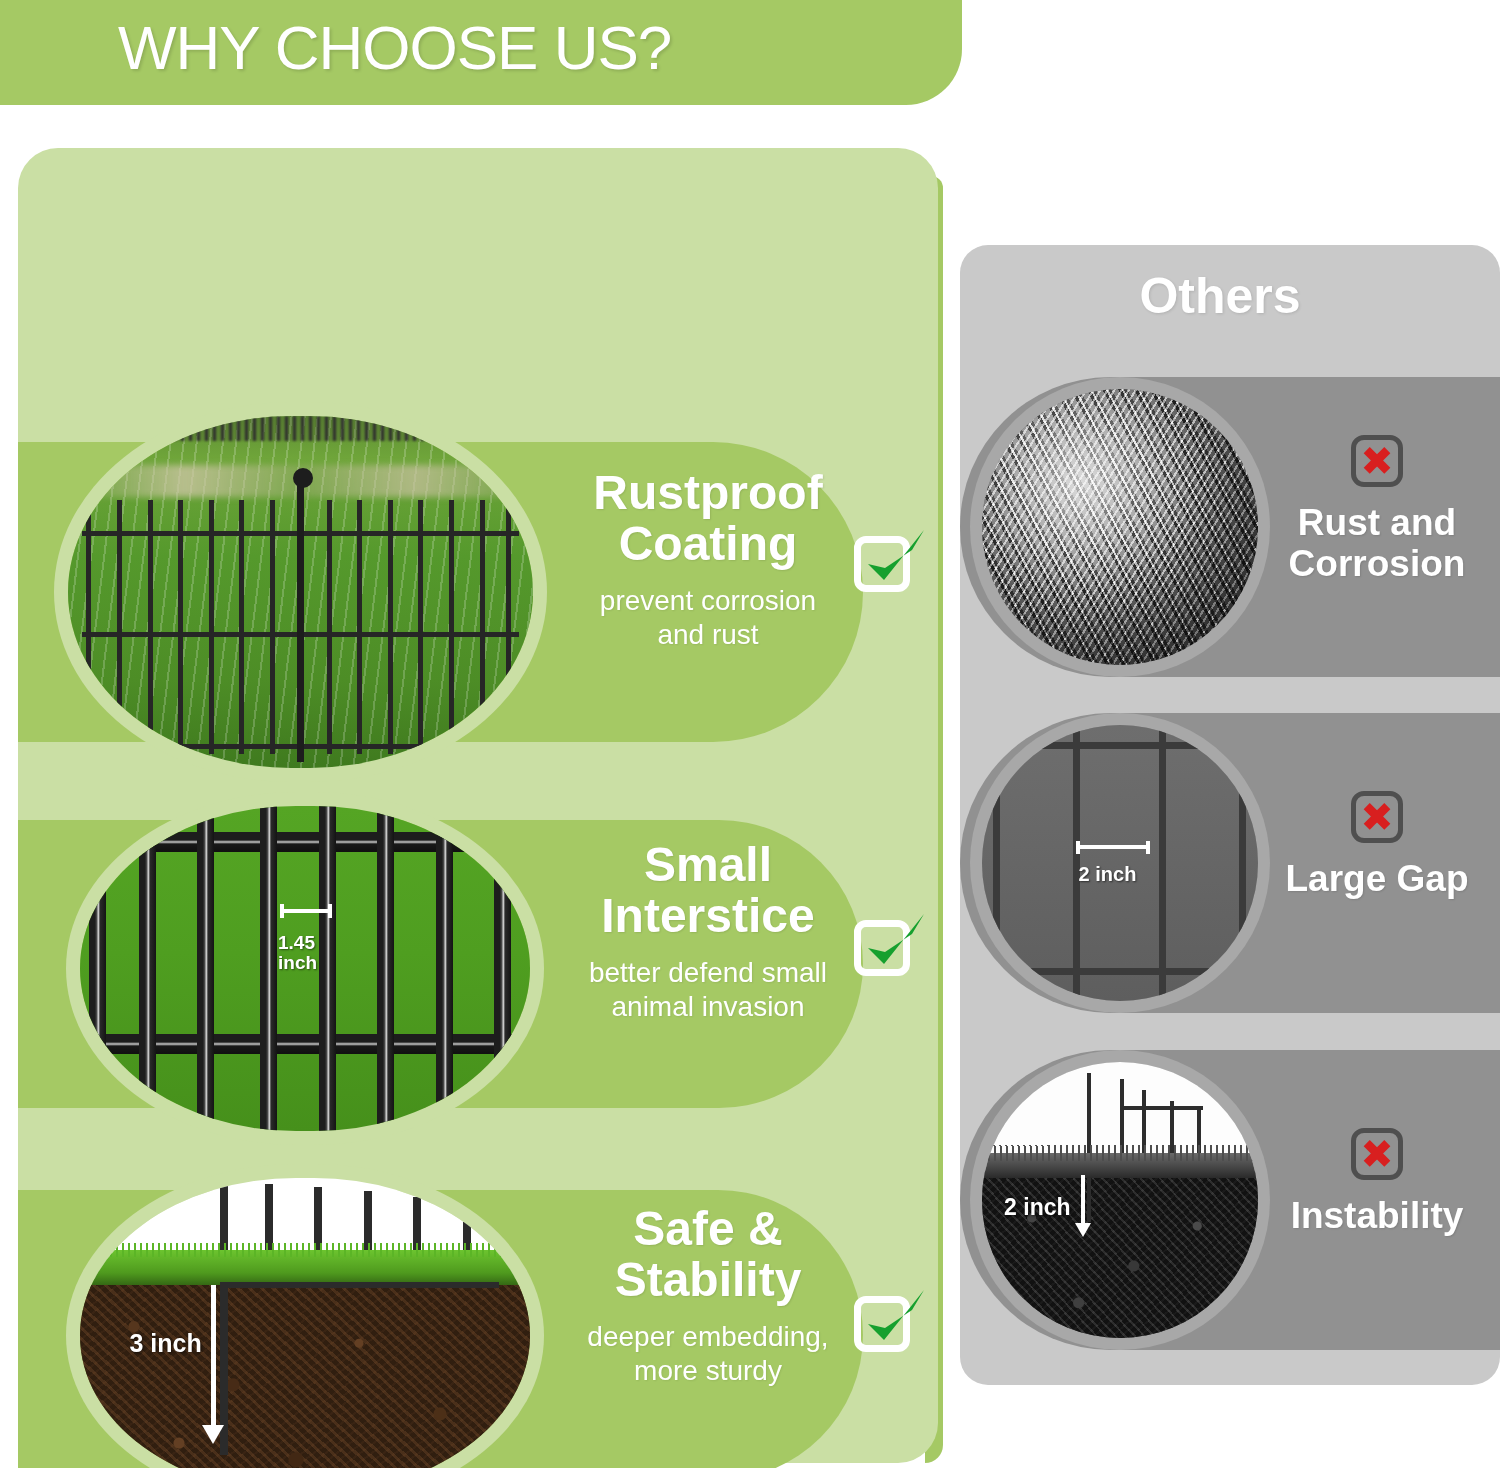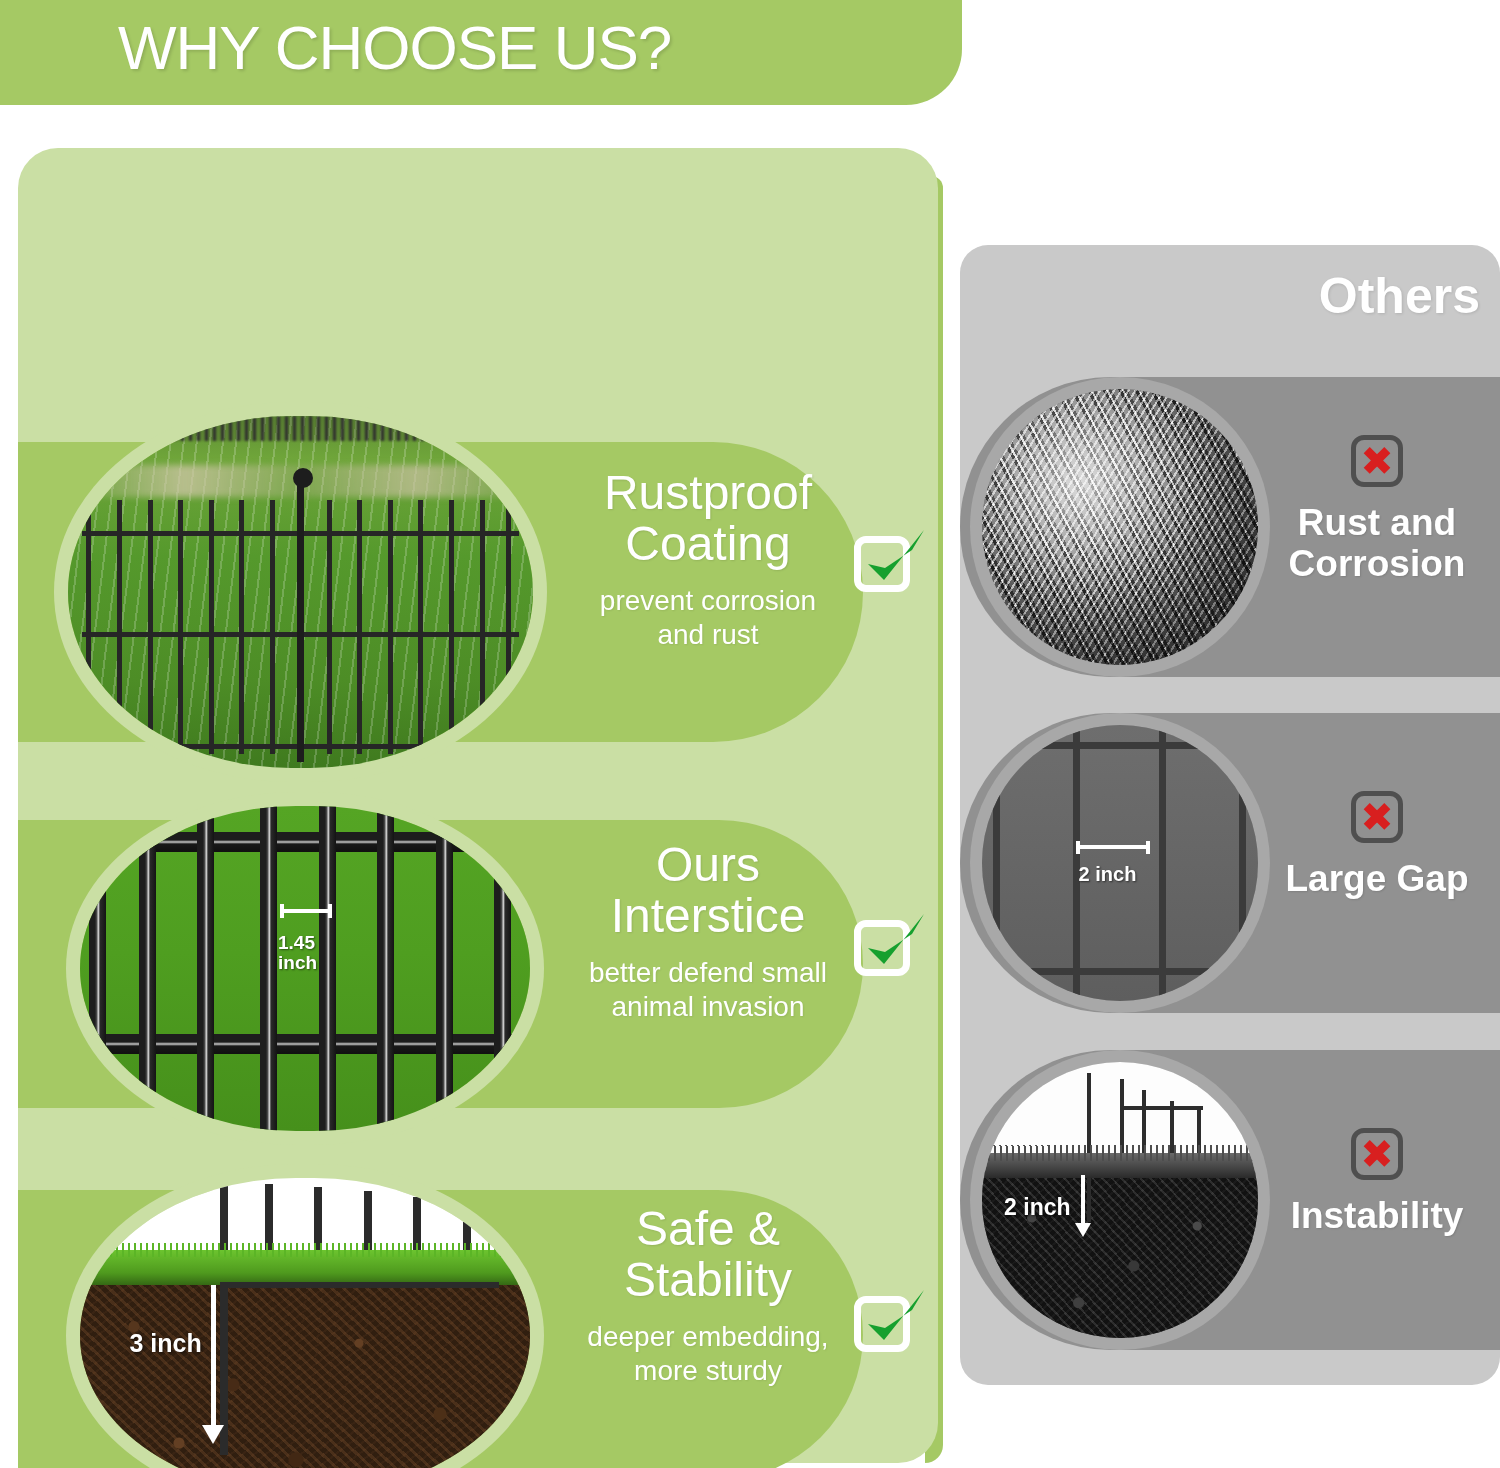--- a/index.html
+++ b/index.html
@@ -124,21 +124,21 @@
   .ph3-rail{position:absolute;height:6px;background:#2b2b2b;}
   .ph3-arrow{position:absolute;left:29%;top:34%;width:5px;height:45%;background:#fff;}
   .ph3-arrow:after{content:"";position:absolute;left:-9px;bottom:-17px;
     border-left:11px solid transparent;border-right:11px solid transparent;border-top:19px solid #fff;}
   .ph3-label{position:absolute;left:11%;top:48%;color:#fff;font-size:25px;font-weight:bold;
     text-shadow:1px 1px 3px rgba(0,0,0,.6);white-space:nowrap;}
 
   
   .ours-text{position:absolute;left:525px;top:0;width:330px;text-align:center;}
   .ours-feature-title{
-    font-size:48px;font-weight:normal;color:#ffffff;line-height:1.06;
+    font-size:48px;font-weight:bold;color:#ffffff;line-height:1.06;
     text-shadow:1px 1px 2px rgba(0,0,0,.10);
   }
   .ours-feature-desc{
     margin-top:14px;font-size:28px;color:#ffffff;line-height:1.22;
     text-shadow:1px 1px 2px rgba(0,0,0,.08);
   }
   .check-badge{
     position:absolute;width:70px;height:70px;
   }
   .check-badge .box{
@@ -146,21 +146,21 @@
     border:7px solid #ffffff;border-radius:12px;box-sizing:border-box;
   }
   .check-badge svg{position:absolute;left:4px;top:-12px;width:74px;height:74px;}
 
   
   #others-panel{
     position:absolute;left:960px;top:245px;width:540px;height:1140px;
     background:#c9c9c9;border-radius:28px 28px 28px 28px;
   }
   #others-title{
-    position:absolute;left:0;top:22px;width:520px;text-align:right;
+    position:absolute;left:0;top:22px;width:520px;text-align:center;
     font-size:50px;font-weight:bold;color:#ffffff;
     text-shadow:1px 1px 3px rgba(0,0,0,.12);
   }
   .others-row{position:absolute;left:0;width:540px;background:#919191;}
   #others-row-0{top:132px;height:300px;border-radius:150px 0 0 150px;}
   #others-row-1{top:468px;height:300px;border-radius:150px 0 0 150px;}
   #others-row-2{top:805px;height:300px;border-radius:150px 0 0 150px;}
 
   .others-photo{
     position:absolute;left:22px;top:12px;width:276px;height:276px;
@@ -303,21 +303,21 @@
       <div class="ph2-caliper">
         <div class="cl"></div>
           <div class="cm"></div>
           <div class="cr"></div>
       </div>
       <div class="ph2-label" style="white-space:pre-line">1.45
 inch</div>
     </div>
 
     <div class="ours-text">
-      <div class="ours-feature-title" style="margin-top:42px;white-space:pre-line">Ours
+      <div class="ours-feature-title" style="margin-top:42px;white-space:pre-line">Small
 Interstice</div>
       <div class="ours-feature-desc" style="white-space:pre-line">better defend small
 animal invasion</div>
     </div>
 
     <div class="check-badge" style="left:836px;top:122px">
       <div class="box"></div>
       <svg viewBox="0 0 74 74">
           <path d="M10 40 L26 56 L66 6 L54 26 L27 44 Z" fill="#16a02e"></path>
         </svg>

